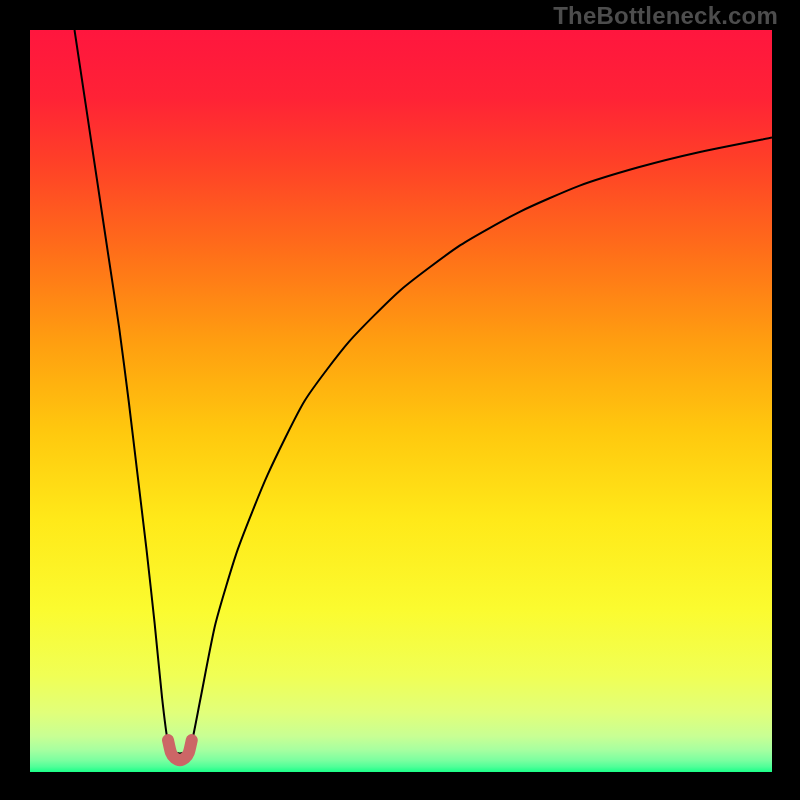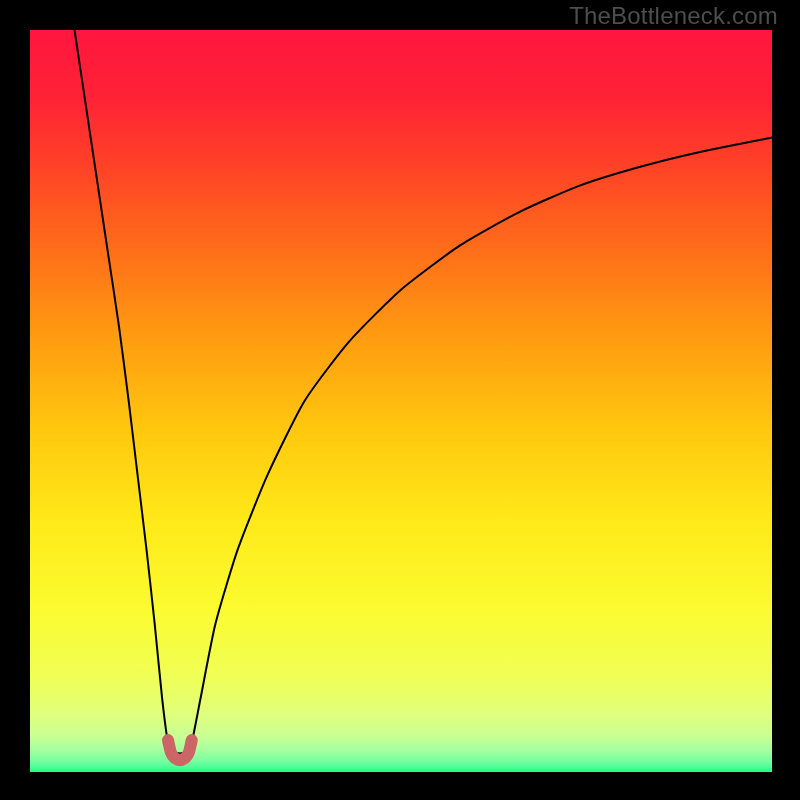--- a/index.html
+++ b/index.html
@@ -18,21 +18,21 @@
     background: #000;
   }
   .plot {
     position: absolute;
     background: #000;
   }
   .watermark {
     position: absolute;
     color: #4d4d4d;
     font-size: 24px;
-    font-weight: 400;
+    font-weight: 700;
     letter-spacing: 0.2px;
     white-space: nowrap;
   }
   svg { display: block; }
 </style>
 </head>
 <body>
 
 <div class="frame">
   <div class="plot" id="plot" style="left: 30px; top: 30px; width: 742px; height: 742px;">

